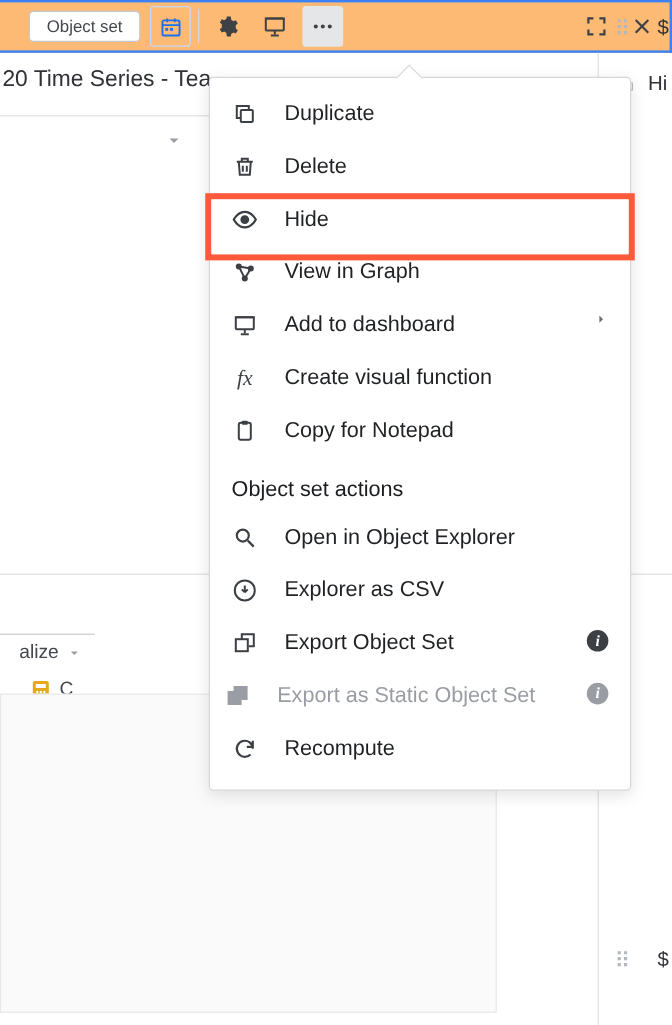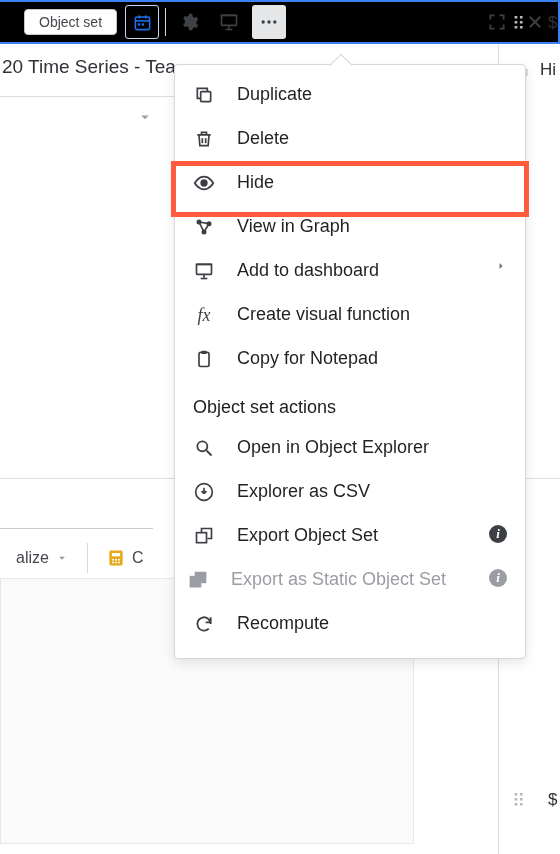--- a/index.html
+++ b/index.html
@@ -16,21 +16,21 @@
   .toolbar {
     position: absolute;
     top: 0; left: 0; right: 0;
     height: 44px;
     border: 2px solid #3b82f6;
     border-left: none;
     display: flex;
     align-items: center;
     padding: 0 6px;
     gap: 6px;
-    background: #000000;
+    background: #fdba74;
   }
   .obj-set-btn {
     border: 1px solid #c5c7cc;
     border-radius: 4px;
     background: #fff;
     padding: 4px 14px;
     font-size: 14px;
     color: #44474d;
     margin-left: 18px;
   }
@@ -71,20 +71,21 @@
   
   .lower-strip {
     position:absolute;
     top: 528px; left:0;
     height: 60px;
     border-top:1px solid #c8cacd;
     border-bottom:1px solid #c8cacd;
     display:flex;
     align-items:center;
     padding-left:6px;
+    flex-direction:column;
   }
   .pill {
     display:flex; align-items:center; gap:6px;
     padding:6px 10px; font-size:16px; color:#44474d;
   }
   .lower-sep { width:1px; height:30px; background:#d7d9dd; margin:0 8px;}
   .calc-icon { color:#e6a817; }
 
   
   .menu {

